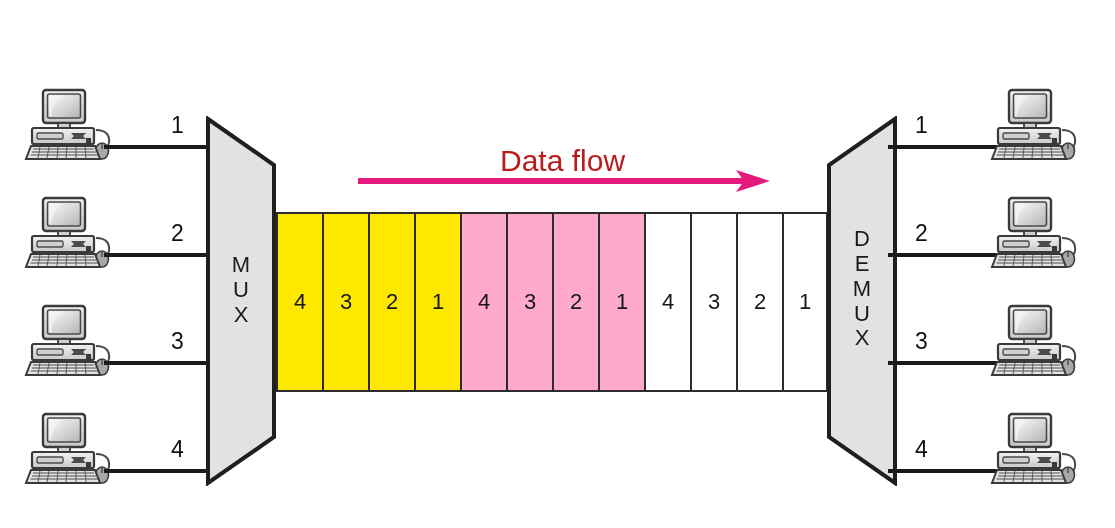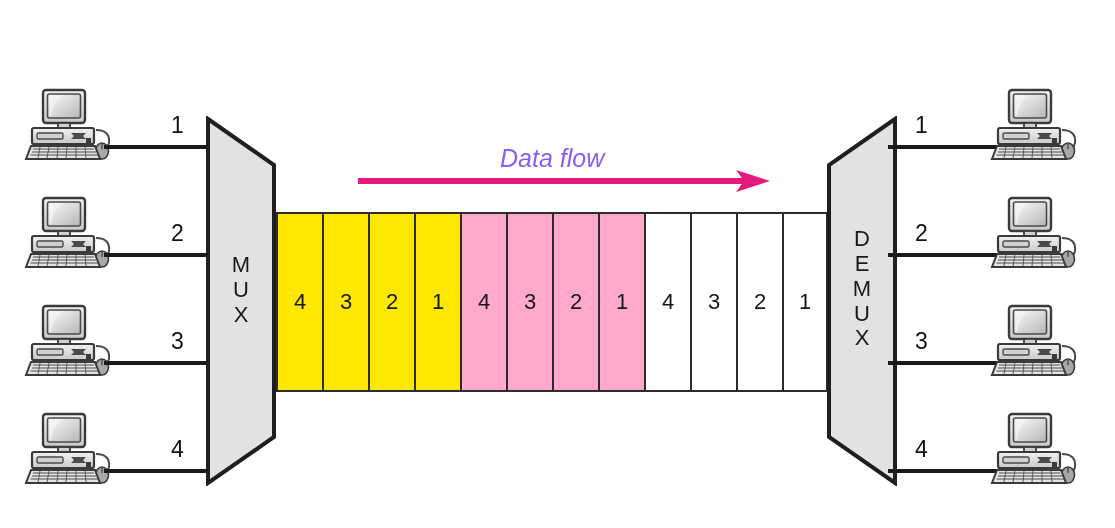--- a/index.html
+++ b/index.html
@@ -62,25 +62,24 @@
     justify-content: center;
     font-size: 22px;
     color: #171717;
     font-family: "Liberation Sans", sans-serif;
   }
   .cell:last-child { border-right-width: 2px; }
 
   
   #flow-label {
     position: absolute;
-    font-size: 25px;
-    color: #8b5cf6;
+    font-size: 30px;
+    color: #b91c1c;
     font-family: "Liberation Sans", sans-serif;
     white-space: nowrap;
-    font-style: italic;
   }
   #flow-arrow { position: absolute; }
 
   
   .computer { position: absolute; width: 96px; height: 74px; }
 </style>
 </head>
 <body>
 
 <div id="stage">

